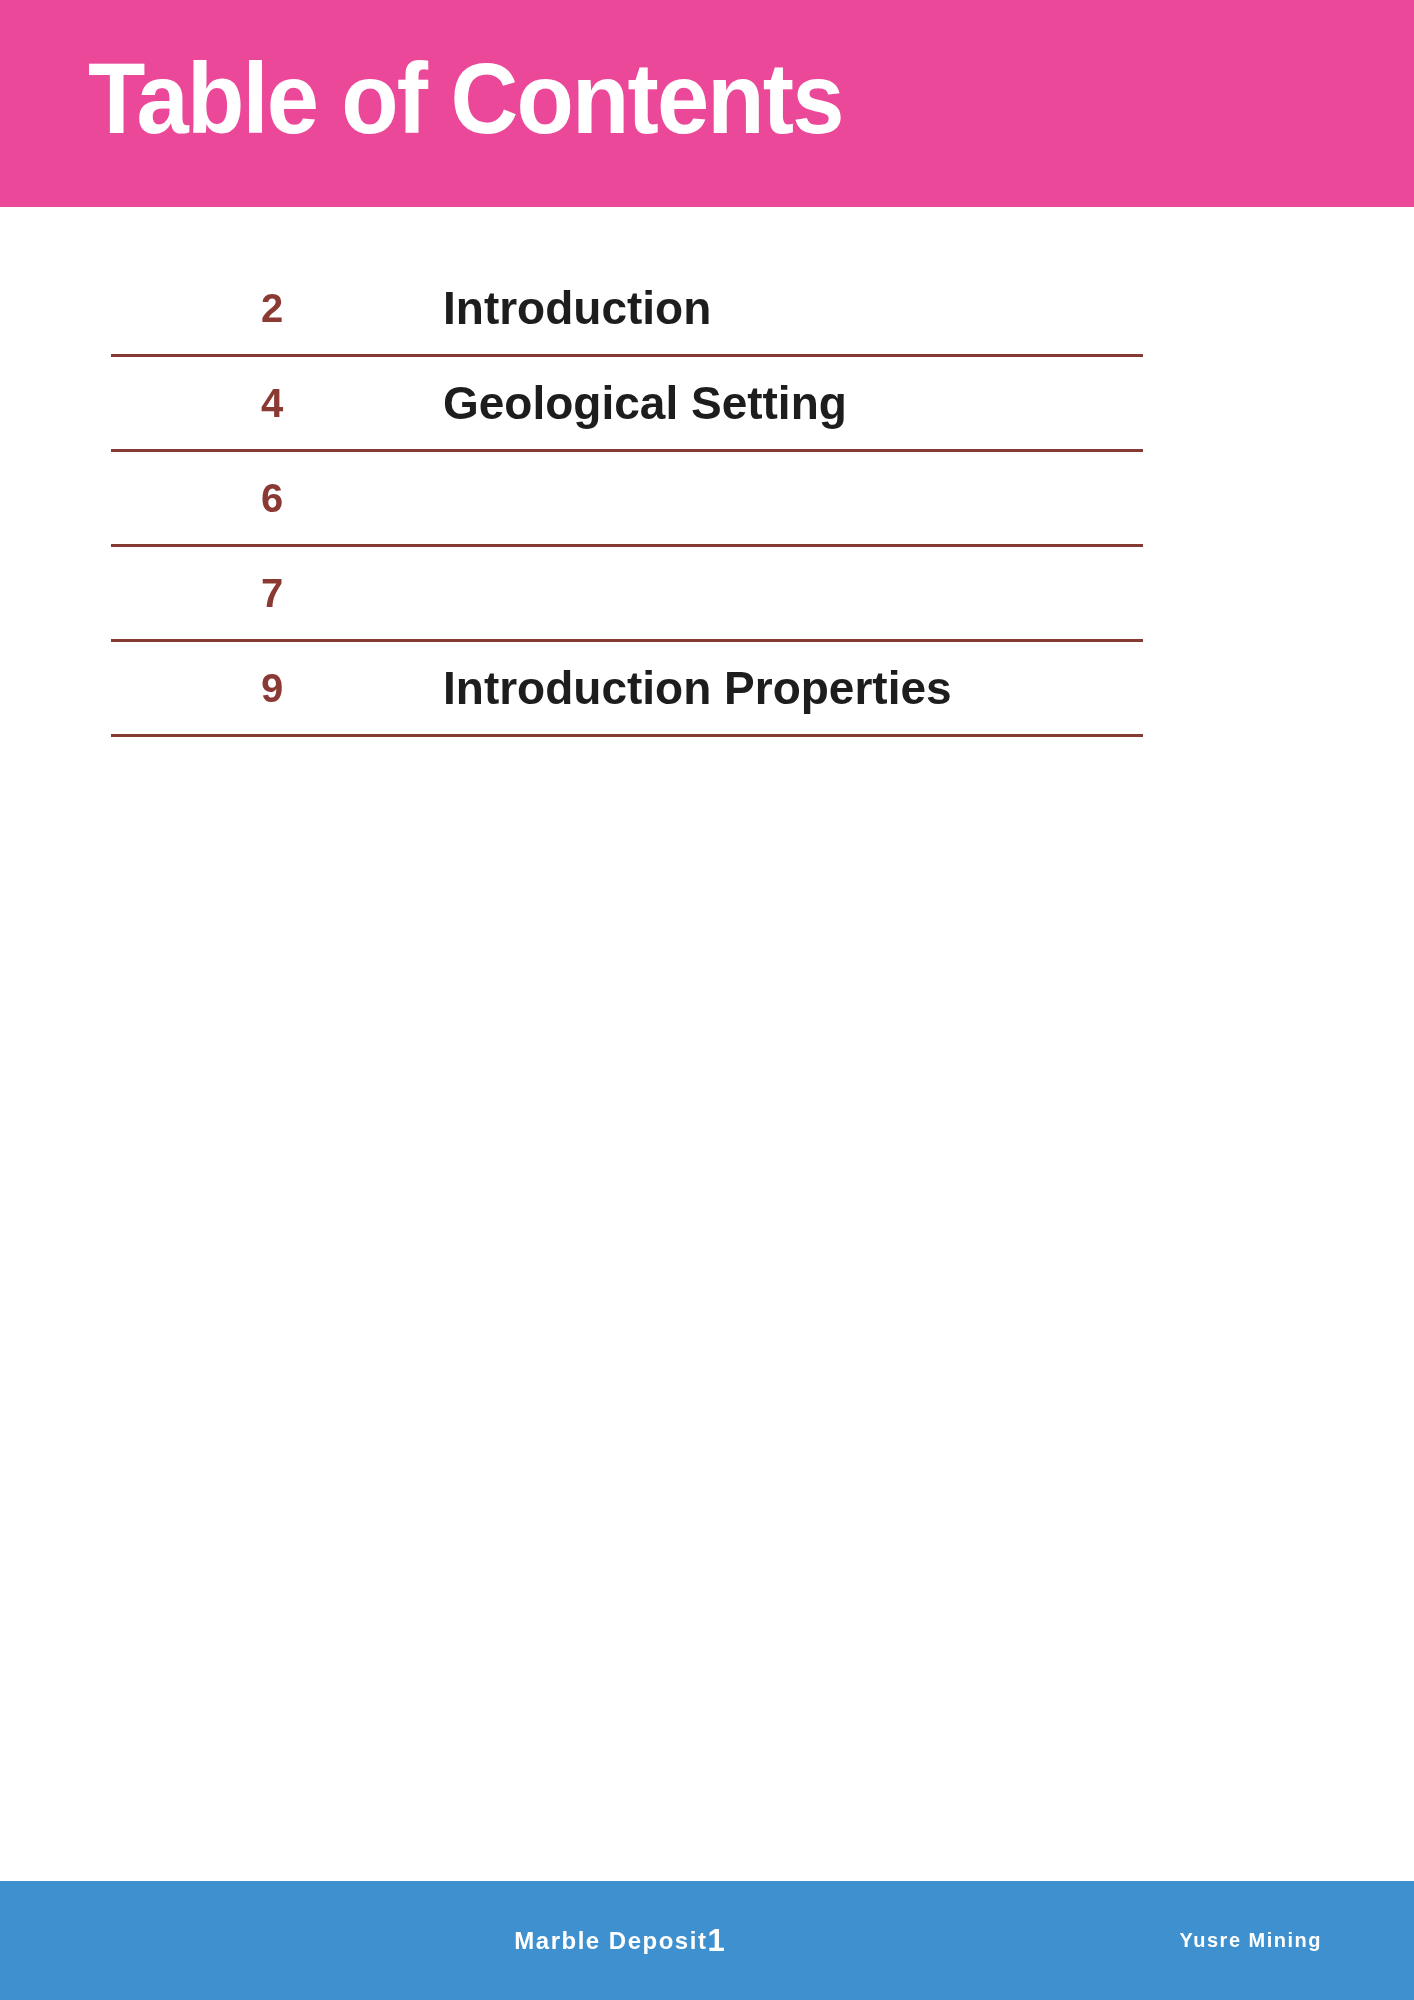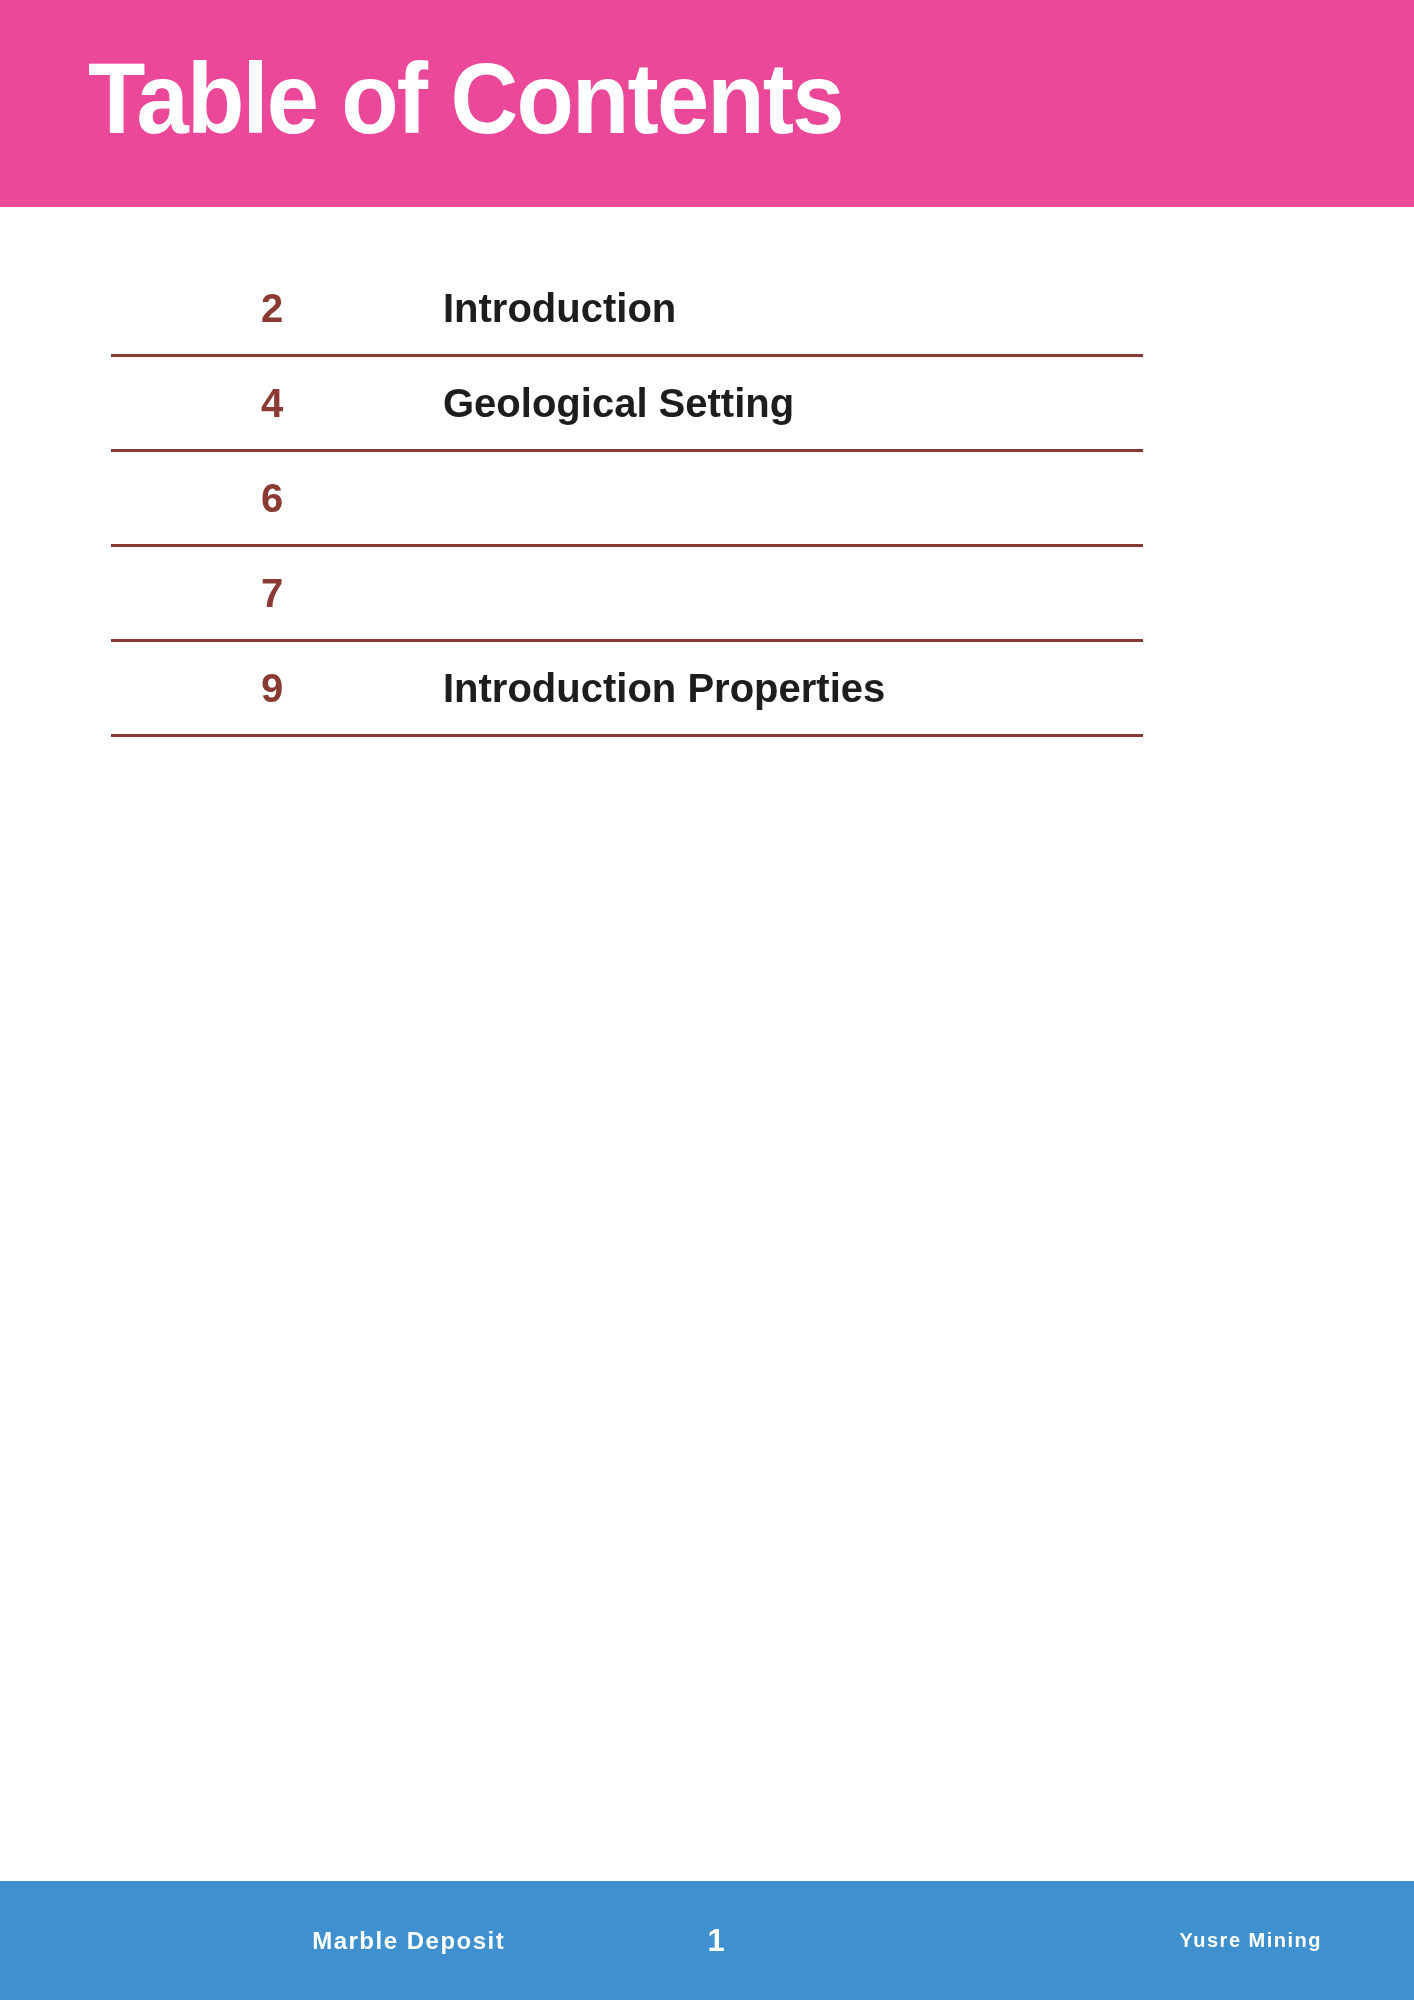--- a/index.html
+++ b/index.html
@@ -51,42 +51,42 @@
     text-align: center;
     color: #8A3A33;
     font-size: 40px;
     font-weight: bold;
     flex: 0 0 auto;
   }
   .toc-title {
     flex: 1 1 auto;
     padding-left: 10px;
     color: #1D1D1D;
-    font-size: 40px;
+    font-size: 46px;
     font-weight: bold;
     white-space: nowrap;
   }
 
   
   .footer {
     position: absolute;
     bottom: 0; left: 0;
     width: 1414px; height: 119px;
     background: #3E90CE;
     display: grid;
     grid-template-columns: 1fr auto 1fr;
     align-items: center;
     padding: 0 92px 0 110px;
     color: #ffffff;
   }
   .footer-left {
     font-size: 24px;
     font-weight: bold;
     letter-spacing: 1.5px;
-    text-align: center;
+    text-align: right;
   }
   .footer-page {
     font-size: 31px;
     font-weight: bold;
     text-align: center;
   }
   .footer-right {
     font-size: 20px;
     font-weight: bold;
     letter-spacing: 1.5px;

